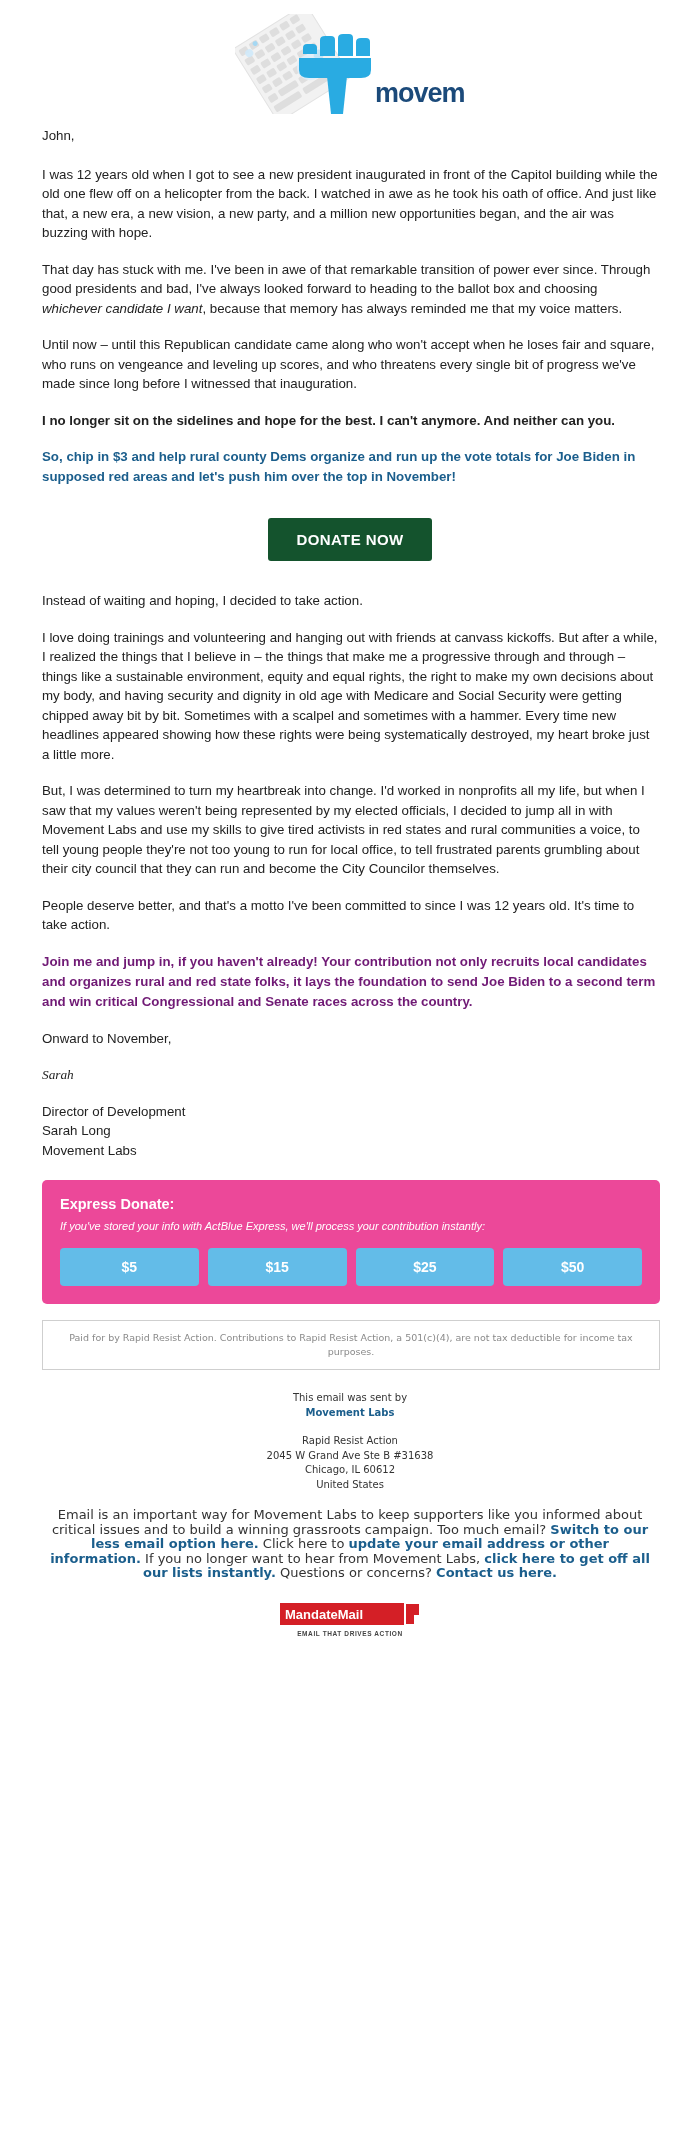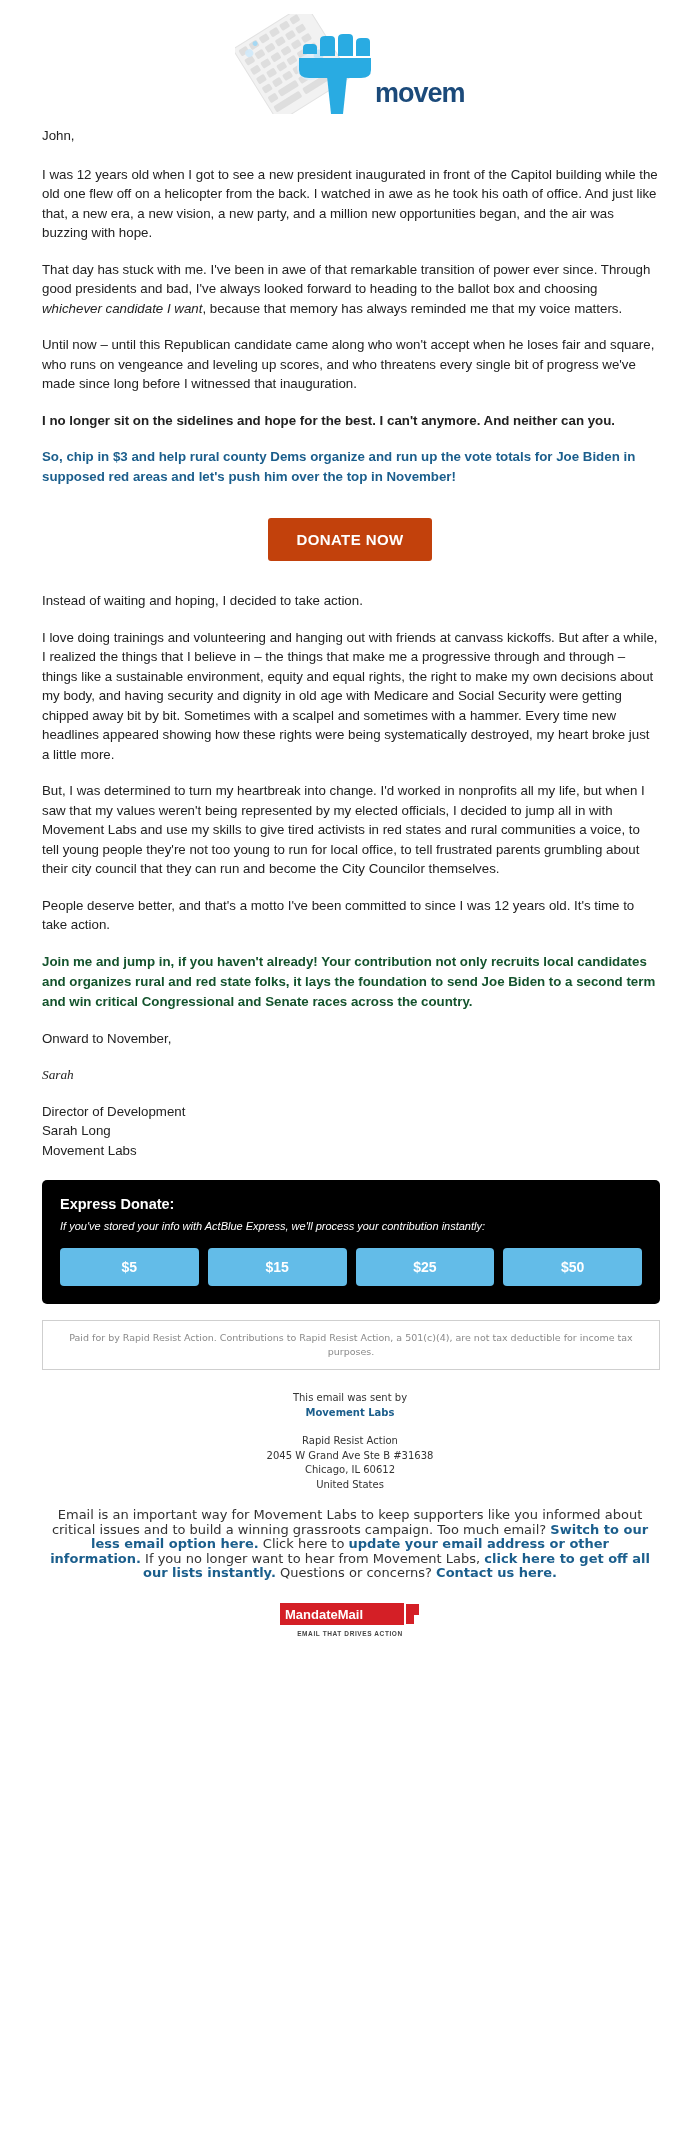--- a/index.html
+++ b/index.html
@@ -27,27 +27,27 @@
   }
   .salutation { margin-bottom:19px !important; }
   em { font-style:italic;text-align:right; }
   .bold-dark { font-weight:bold; color:#1a1a1a; }
   p.bold-dark { font-weight:bold; }
   p.blue-cta {
     color:#1b5e8c;
     font-weight:bold;
     line-height:20px;
   }
-  p.blue-cta.alt { color:#14532d; }
+  p.blue-cta.alt { color:#701a75; }
 
   
   .donate-row { text-align:center; padding:14px 0 26px; }
   .donate-btn {
     display:inline-block;
-    background:#c2410c;
+    background:#14532d;
     color:#ffffff;
     font-size:15px;
     font-weight:bold;
     letter-spacing:0.4px;
     padding:13px 28px;
     border:none;
     border-radius:3px;
     cursor:pointer;
     font-family:"Liberation Sans", sans-serif;
     text-decoration:none;
@@ -59,21 +59,21 @@
     font-style:italic;
     font-size:17px;
     color:#222;
     margin:0 0 17px 0;
   }
   .sig-lines { font-size:13.3px; line-height:19.5px; margin:0 0 20px 0; }
 
   
   .express-box {
     margin:4px 40px 16px 42px;
-    background:#000000;
+    background:#ec4899;
     border-radius:5px;
     padding:16px 18px 18px 18px;
   }
   .express-title {
     color:#ffffff;
     font-size:14.5px;
     font-weight:bold;
     margin:0 0 7px 0;
   }
   .express-sub {

